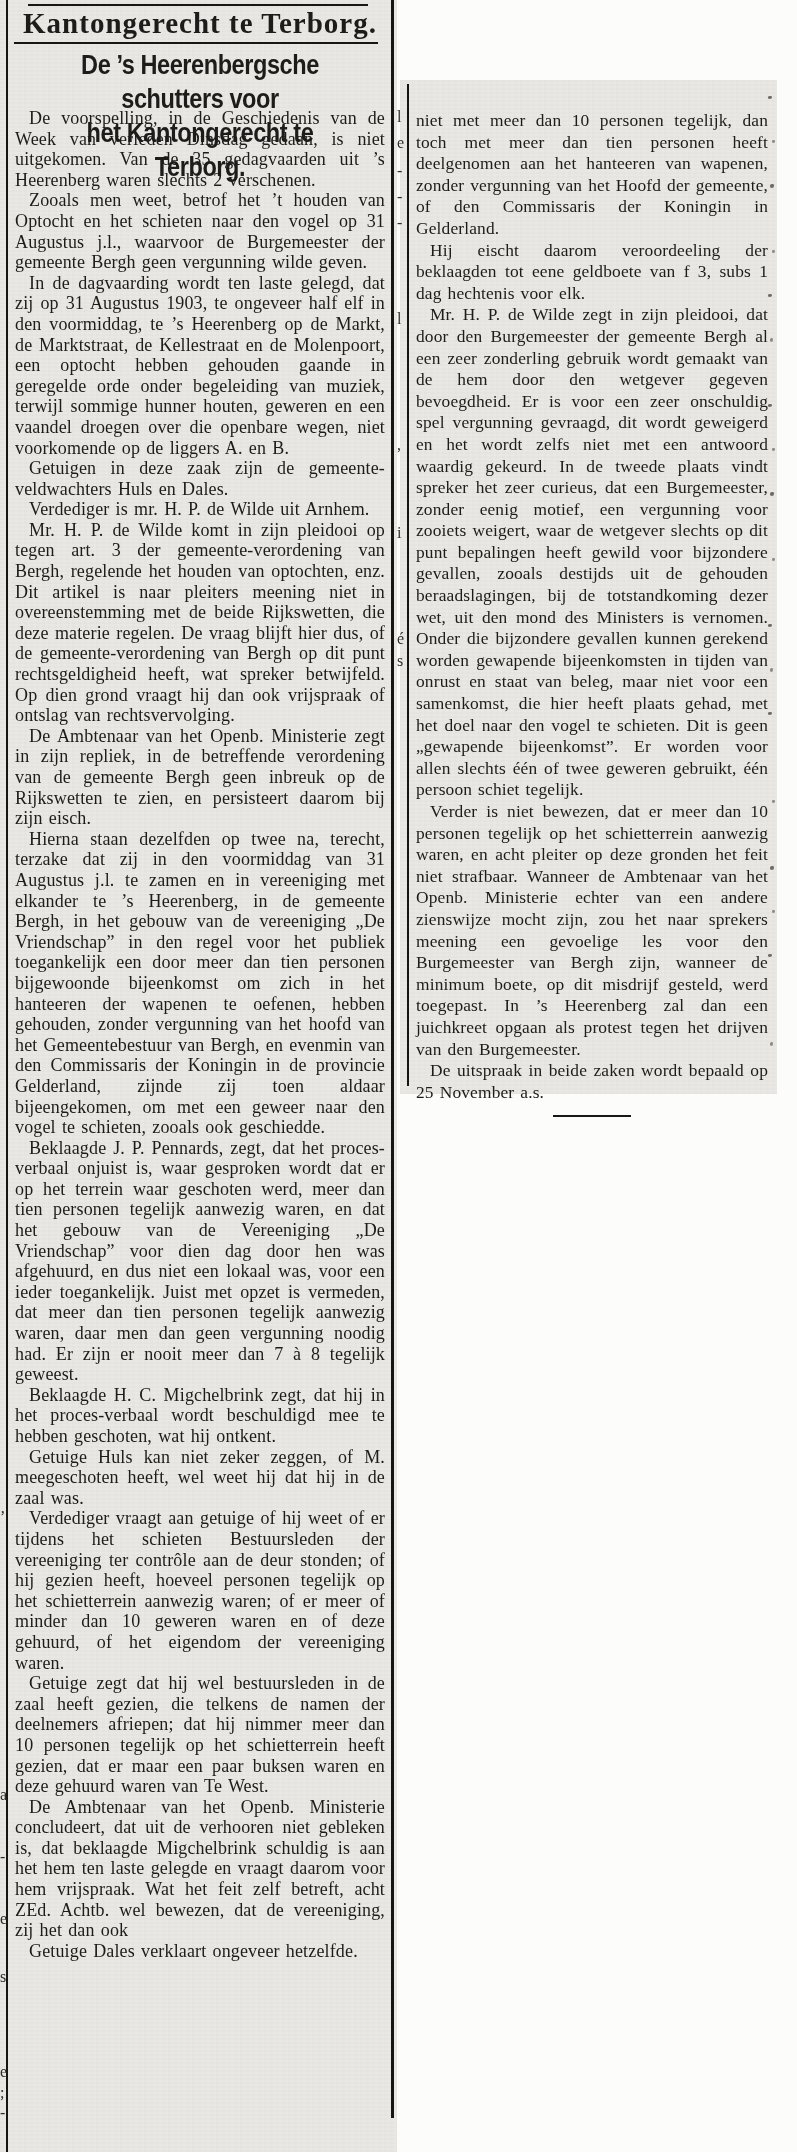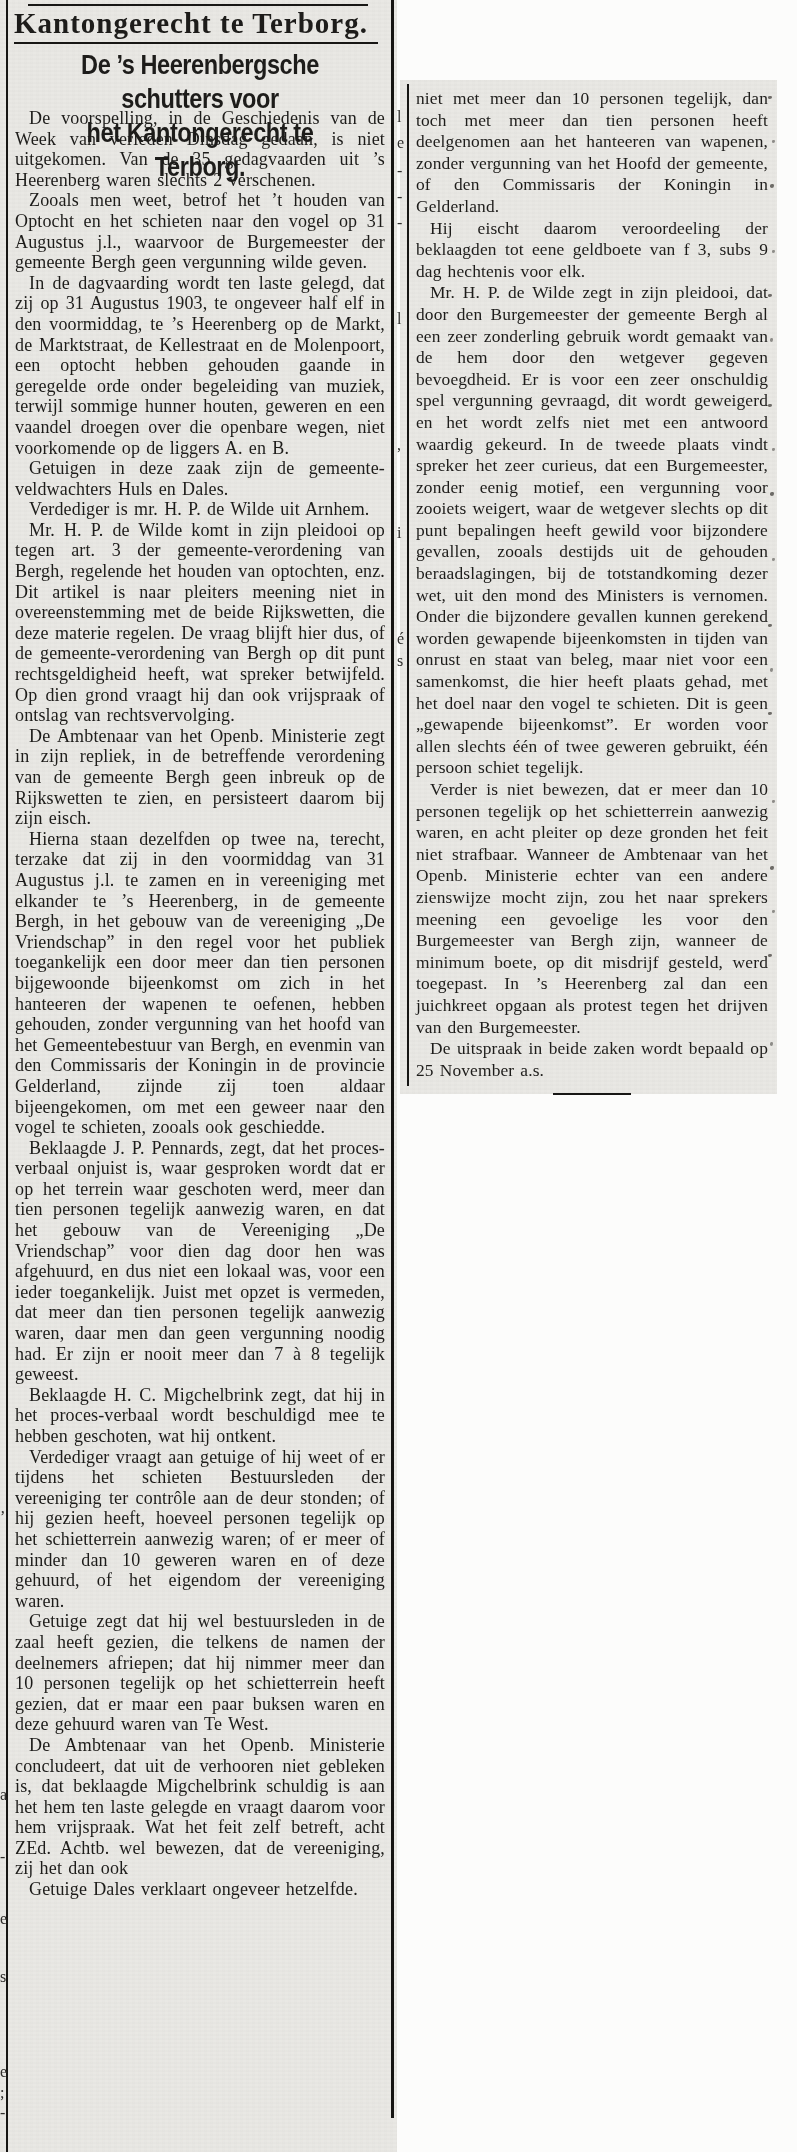--- a/index.html
+++ b/index.html
@@ -24,21 +24,21 @@
   .vrule{position:absolute;background:#161513;}
   #left-page-rule{left:6px;top:0;width:2px;height:2152px;}
   #center-heavy-rule{left:391px;top:0;width:3px;height:2118px;}
   #right-col-rule{left:7px;top:4px;width:2px;height:1002px;}
 
   
   #masthead{position:absolute;left:14px;top:4px;width:372px;}
   .rule-top{border-top:2px solid #181715;margin:0 18px 1px 14px;}
   .rule-mid{border-top:2px solid #181715;margin:2px 8px 4px 0;}
   #section-title{
-    font-weight:bold;font-size:29px;line-height:32px;
+    text-align:center;font-weight:bold;font-size:29px;line-height:32px;
     letter-spacing:1px;padding:0 0 1px 0;
   }
   #headline{
     font-family:"Liberation Sans", sans-serif;font-weight:bold;
     font-size:28px;line-height:34px;text-align:center;
     transform:scaleX(0.84);transform-origin:50% 0;
     letter-spacing:-0.5px;margin:2px 0 6px 0;
   }
 
   
@@ -47,21 +47,21 @@
     word-spacing:1.5px;letter-spacing:0.15px;
   }
   #left-body{
     position:absolute;left:15px;top:108px;width:370px;
     font-size:18px;line-height:20.6px;
   }
   #right-body{
     position:absolute;left:16px;top:8px;width:352px;
     font-size:17.4px;line-height:21.6px;
   }
-  #right-body p.no-indent{text-indent:0;}
+  #right-body p.no-indent{text-indent:0;margin-top:22px;}
   #end-rule{
     border-top:2px solid #181715;width:78px;margin:12px auto 0 auto;
   }
 
   
   .fragment-strip{position:absolute;top:0;height:100%;}
   #left-edge-fragments{left:0;width:6px;}
   #gutter-fragments{left:397px;width:9px;}
   .fragment{
     position:absolute;left:0;font-size:16px;color:#2e2d2b;
@@ -95,34 +95,35 @@
     <p>De voorspelling, in de Geschiedenis van de Week van verleden Dinsdag gedaan, is niet uitgekomen. Van de 35 gedagvaarden uit ’s Heerenberg waren slechts 2 verschenen.</p>
     <p>Zooals men weet, betrof het ’t houden van Optocht en het schieten naar den vogel op 31 Augustus j.l., waarvoor de Burgemeester der gemeente Bergh geen vergunning wilde geven.</p>
     <p>In de dagvaarding wordt ten laste gelegd, dat zij op 31 Augustus 1903, te ongeveer half elf in den voormiddag, te ’s Heerenberg op de Markt, de Marktstraat, de Kellestraat en de Molenpoort, een optocht hebben gehouden gaande in geregelde orde onder begeleiding van muziek, terwijl sommige hunner houten, geweren en een vaandel droegen over die openbare wegen, niet voorkomende op de liggers A. en B.</p>
     <p>Getuigen in deze zaak zijn de gemeente-veldwachters Huls en Dales.</p>
     <p>Verdediger is mr. H. P. de Wilde uit Arnhem.</p>
     <p>Mr. H. P. de Wilde komt in zijn pleidooi op tegen art. 3 der gemeente-verordening van Bergh, regelende het houden van optochten, enz. Dit artikel is naar pleiters meening niet in overeenstemming met de beide Rijkswetten, die deze materie regelen. De vraag blijft hier dus, of de gemeente-verordening van Bergh op dit punt rechtsgeldigheid heeft, wat spreker betwijfeld. Op dien grond vraagt hij dan ook vrijspraak of ontslag van rechtsvervolging.</p>
     <p>De Ambtenaar van het Openb. Ministerie zegt in zijn repliek, in de betreffende verordening van de gemeente Bergh geen inbreuk op de Rijkswetten te zien, en persisteert daarom bij zijn eisch.</p>
     <p>Hierna staan dezelfden op twee na, terecht, terzake dat zij in den voormiddag van 31 Augustus j.l. te zamen en in vereeniging met elkander te ’s Heerenberg, in de gemeente Bergh, in het gebouw van de vereeniging „De Vriendschap” in den regel voor het publiek toegankelijk een door meer dan tien personen bijgewoonde bijeenkomst om zich in het hanteeren der wapenen te oefenen, hebben gehouden, zonder vergunning van het hoofd van het Gemeentebestuur van Bergh, en evenmin van den Commissaris der Koningin in de provincie Gelderland, zijnde zij toen aldaar bijeengekomen, om met een geweer naar den vogel te schieten, zooals ook geschiedde.</p>
     <p>Beklaagde J. P. Pennards, zegt, dat het proces-verbaal onjuist is, waar gesproken wordt dat er op het terrein waar geschoten werd, meer dan tien personen tegelijk aanwezig waren, en dat het gebouw van de Vereeniging „De Vriendschap” voor dien dag door hen was afgehuurd, en dus niet een lokaal was, voor een ieder toegankelijk. Juist met opzet is vermeden, dat meer dan tien personen tegelijk aanwezig waren, daar men dan geen vergunning noodig had. Er zijn er nooit meer dan 7 à 8 tegelijk geweest.</p>
     <p>Beklaagde H. C. Migchelbrink zegt, dat hij in het proces-verbaal wordt beschuldigd mee te hebben geschoten, wat hij ontkent.</p>
+    <p>Getuige Huls kan niet zeker zeggen, of M. meegeschoten heeft, wel weet hij dat hij in de zaal was.</p>
     <p>Verdediger vraagt aan getuige of hij weet of er tijdens het schieten Bestuursleden der vereeniging ter contrôle aan de deur stonden; of hij gezien heeft, hoeveel personen tegelijk op het schietterrein aanwezig waren; of er meer of minder dan 10 geweren waren en of deze gehuurd, of het eigendom der vereeniging waren.</p>
     <p>Getuige zegt dat hij wel bestuursleden in de zaal heeft gezien, die telkens de namen der deelnemers afriepen; dat hij nimmer meer dan 10 personen tegelijk op het schietterrein heeft gezien, dat er maar een paar buksen waren en deze gehuurd waren van Te West.</p>
     <p>De Ambtenaar van het Openb. Ministerie concludeert, dat uit de verhooren niet gebleken is, dat beklaagde Migchelbrink schuldig is aan het hem ten laste gelegde en vraagt daarom voor hem vrijspraak. Wat het feit zelf betreft, acht ZEd. Achtb. wel bewezen, dat de vereeniging, zij het dan ook</p>
     <p>Getuige Dales verklaart ongeveer hetzelfde.</p>
   </div>
 </div>
 
 <div id="center-heavy-rule" class="vrule"></div>
 
 <div id="right-block" class="paper">
   <div id="right-col-rule" class="vrule"></div>
   <div id="right-body" class="body-text">
     <p class="no-indent">niet met meer dan 10 personen tegelijk, dan toch met meer dan tien personen heeft deelgenomen aan het hanteeren van wapenen, zonder vergunning van het Hoofd der gemeente, of den Commissaris der Koningin in Gelderland.</p>
-    <p>Hij eischt daarom veroordeeling der beklaagden tot eene geldboete van f 3, subs 9 dag hechtenis voor elk.</p>
+    <p>Hij eischt daarom veroordeeling der beklaagden tot eene geldboete van f 3, subs 1 dag hechtenis voor elk.</p>
     <p>Mr. H. P. de Wilde zegt in zijn pleidooi, dat door den Burgemeester der gemeente Bergh al een zeer zonderling gebruik wordt gemaakt van de hem door den wetgever gegeven bevoegdheid. Er is voor een zeer onschuldig spel vergunning gevraagd, dit wordt geweigerd en het wordt zelfs niet met een antwoord waardig gekeurd. In de tweede plaats vindt spreker het zeer curieus, dat een Burgemeester, zonder eenig motief, een vergunning voor zooiets weigert, waar de wetgever slechts op dit punt bepalingen heeft gewild voor bijzondere gevallen, zooals destijds uit de gehouden beraadslagingen, bij de totstandkoming dezer wet, uit den mond des Ministers is vernomen. Onder die bijzondere gevallen kunnen gerekend worden gewapende bijeenkomsten in tijden van onrust en staat van beleg, maar niet voor een samenkomst, die hier heeft plaats gehad, met het doel naar den vogel te schieten. Dit is geen „gewapende bijeenkomst”. Er worden voor allen slechts één of twee geweren gebruikt, één persoon schiet tegelijk.</p>
     <p>Verder is niet bewezen, dat er meer dan 10 personen tegelijk op het schietterrein aanwezig waren, en acht pleiter op deze gronden het feit niet strafbaar. Wanneer de Ambtenaar van het Openb. Ministerie echter van een andere zienswijze mocht zijn, zou het naar sprekers meening een gevoelige les voor den Burgemeester van Bergh zijn, wanneer de minimum boete, op dit misdrijf gesteld, werd toegepast. In ’s Heerenberg zal dan een juichkreet opgaan als protest tegen het drijven van den Burgemeester.</p>
     <p>De uitspraak in beide zaken wordt bepaald op 25 November a.s.</p>
     <div id="end-rule"></div>
   </div>
 </div>
 
 <div id="left-edge-fragments" class="fragment-strip">
     <span class="fragment" style="top: 1508px;">’</span>
     <span class="fragment" style="top: 1786px;">a</span>

